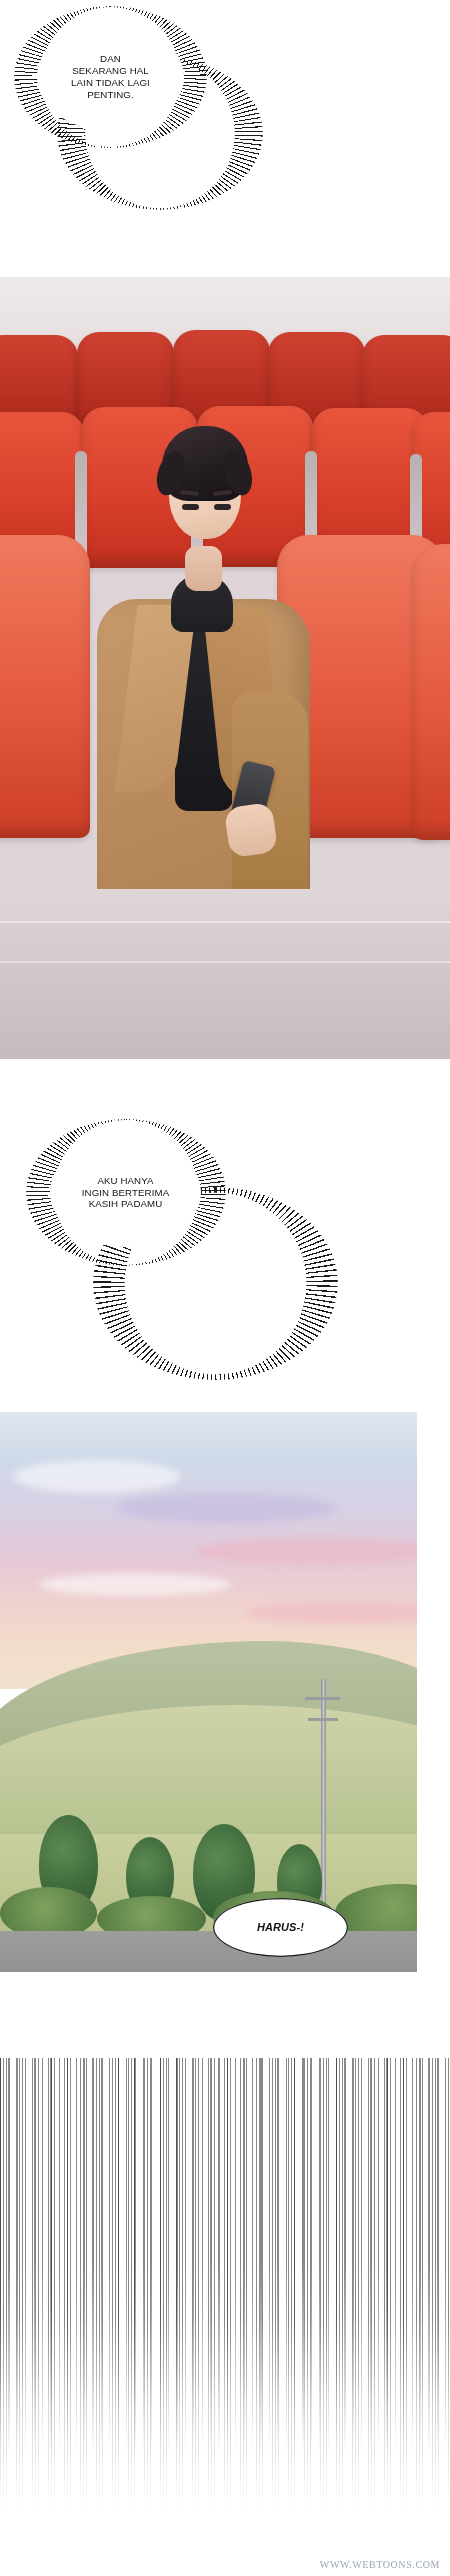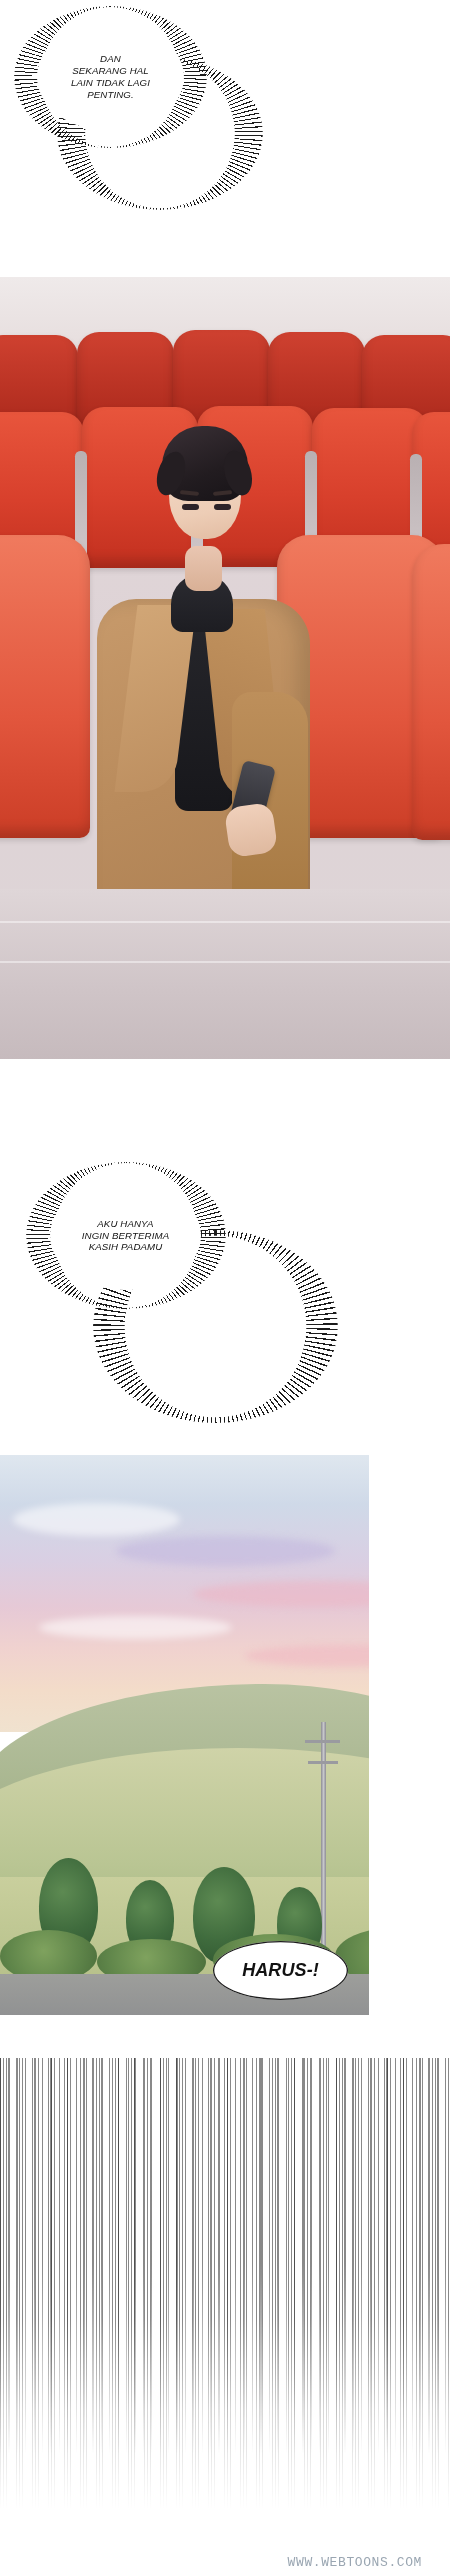--- a/index.html
+++ b/index.html
@@ -172,41 +172,40 @@
     background: #ffffff;
     border-radius: 50%;
     display: flex;
     align-items: center;
     justify-content: center;
     text-align: center;
     color: #121212;
     letter-spacing: 0.1px;
     line-height: 1.22;
     z-index: 40;
-    font-style: italic;
   }
   .bubble .txt { padding: 0 10.3px; white-space: pre-line; }
   
   .spikes {
     position: absolute;
     border-radius: 50%;
     z-index: 35;
     background:
       repeating-conic-gradient(from 0deg,
         #1b1b1b 0deg 0.7deg,
         rgba(255,255,255,0) 0.7deg 2.6deg);
     -webkit-mask-image: radial-gradient(circle, transparent 0 58%, #000 58.5% 100%);
     mask-image: radial-gradient(circle, transparent 0 58%, #000 58.5% 100%);
   }
 
   
   .panel2 {
     position: absolute;
-    left: 0; top: 1117px;
-    width: 369px; height: 979px;
+    left: 0; top: 1074px;
+    width: 417px; height: 979px;
     overflow: hidden;
     background: #ffffff;
   }
   .p2-white {
     position: absolute; left: 0; top: 0; width: 451px; height: 361px;
     background: #ffffff;
   }
   .sky {
     position: absolute; left: 0; top: 338px; width: 451px; height: 277px;
     background: linear-gradient(180deg,
@@ -287,25 +286,25 @@
         rgba(20,20,20,.5) 0px, rgba(20,20,20,.5) 1.3px,
         rgba(255,255,255,0) 1.3px, rgba(255,255,255,0) 8.4px);
     -webkit-mask-image: linear-gradient(180deg,#000 0%, #000 50%, rgba(0,0,0,0) 96%);
     mask-image: linear-gradient(180deg,#000 0%, #000 50%, rgba(0,0,0,0) 96%);
   }
   .panel-gap {
     position: absolute; left: 0; width: 451px; background: #ffffff;
   }
   .watermark {
     position: absolute;
-    right: 29px; bottom: 6.4px;
-    font-size: 13px;
+    right: 11px; bottom: 6.4px;
+    font-size: 10px;
     letter-spacing: 0.6px;
     color: #9aa6b2;
-    font-family: Liberation Mono, monospace;
+    font-family: Liberation Serif, serif;
   }
 </style>
 </head>
 <body>
 
 <div class="page">
 
   <div class="panel1">
     <div class="p1-white-top"></div>
     <div class="cinema-bg"></div>
@@ -400,21 +399,21 @@
 
     <div class="spikes" style="left:26px; top:45px; width:200px; height:147px;"></div>
     <div class="bubble" style="left:50px; top:64px; width:151px; height:109px; font-size:9.7px;">
       <span class="txt">AKU HANYA
 INGIN BERTERIMA
 KASIH PADAMU</span>
     </div>
 
     <div class="spikes" style="left:93px; top:113px; width:245px; height:193px;"></div>
 
-    <div class="bubble" style="left:213px; top:824px; width:135px; height:59px; border-radius:50%; font-size:18px; font-style:italic; font-weight:bold; box-shadow:0 0 0 1.3px #1d1d1d inset;justify-content:center;">
+    <div class="bubble" style="left:213px; top:824px; width:135px; height:59px; border-radius:50%; font-size:11px; font-style:italic; font-weight:bold; box-shadow:0 0 0 1.3px #1d1d1d inset;justify-content:center;">
       <span class="txt">HARUS-!</span>
     </div>
   </div>
 
   <div class="panel-gap" style="top:2048px; height:9.7px;"></div>
 
   <div class="panel3">
     <div class="speedlines"></div>
     <div class="speedlines2"></div>
   </div>

